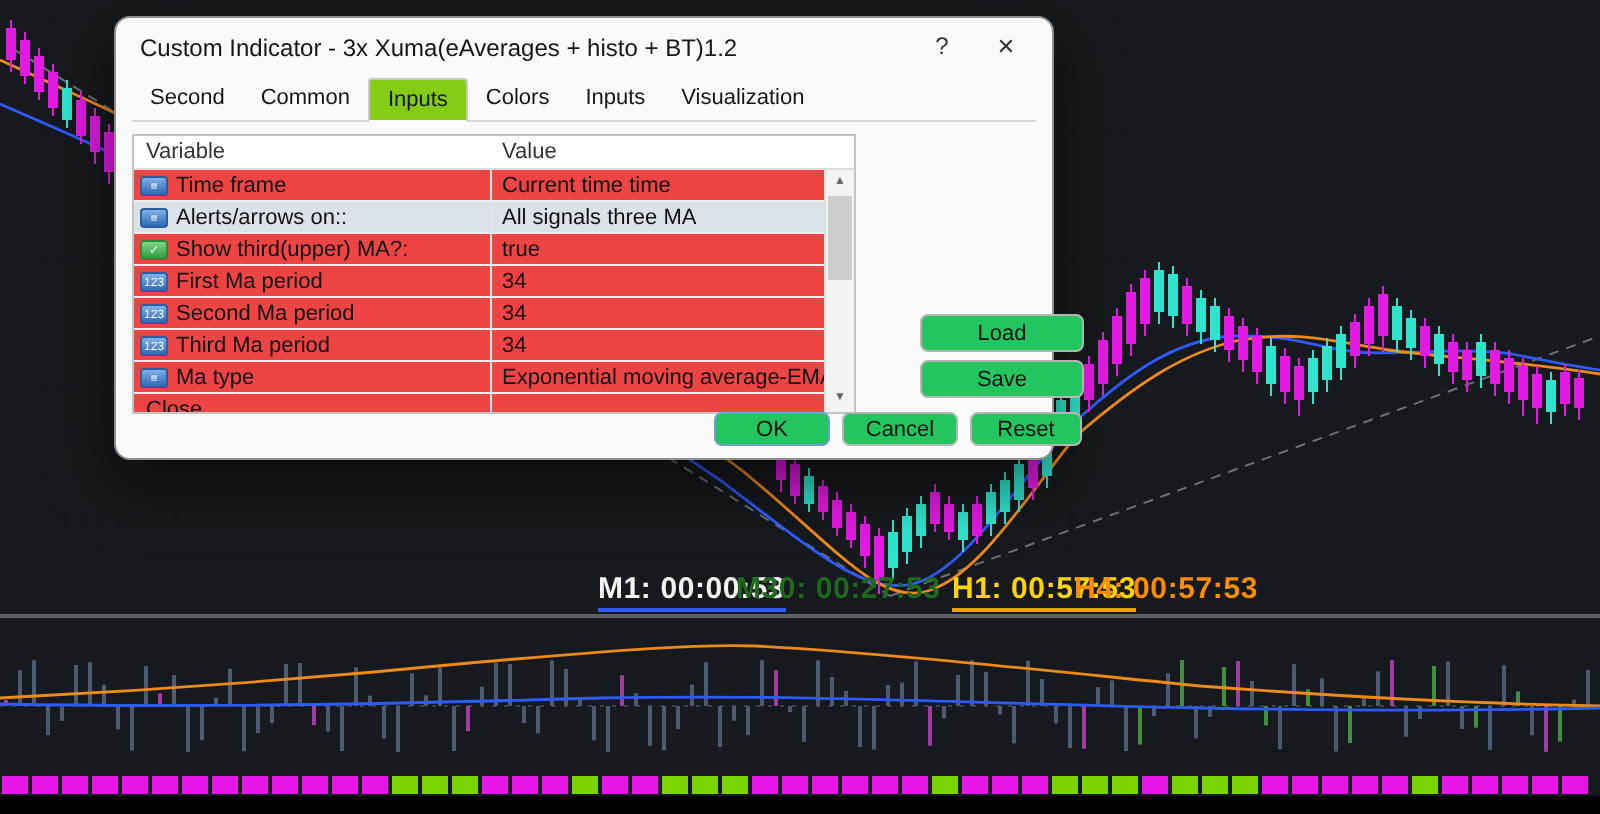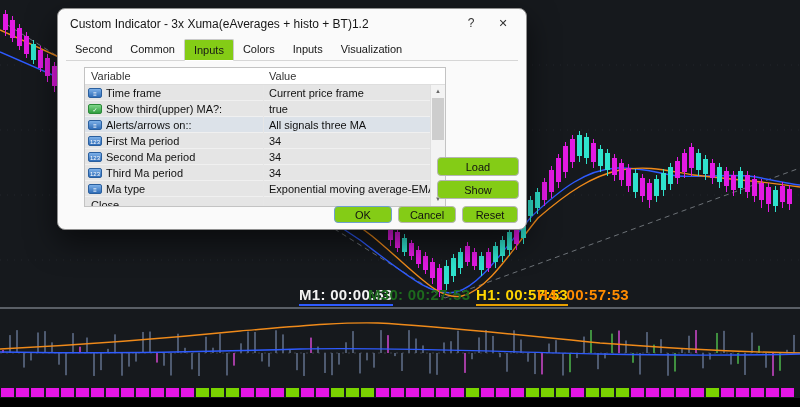--- a/index.html
+++ b/index.html
@@ -23,40 +23,40 @@
   .tb-btn{position:absolute;top:3px;width:30px;height:22px;background:transparent;border:none;
     font-size:12px;color:#333;font-family:inherit;padding:0;}
   .tb-btn.help{right:40px;}
   .tb-btn.close{right:8px;font-size:11px;}
 
   .tabs{position:absolute;left:8px;top:30px;right:8px;height:21px;border-bottom:1px solid #d6d6d6;display:flex;}
   .tab{padding:0 9px;line-height:20px;height:20px;color:#161616;}
   .tab.active{background:#84cc16;border:1px solid #c9c9c9;border-bottom:1px solid #fff;margin-bottom:-1px;border-radius:2px 2px 0 0;}
 
   .ptable{position:absolute;left:8px;top:58px;width:362px;height:140px;background:#fff;
-    border:1px solid #c3c3c3;overflow:hidden;box-sizing:border-box;margin-left:18px;}
+    border:1px solid #c3c3c3;overflow:hidden;box-sizing:border-box;}
   .ptable::before{content:'';position:absolute;left:178px;top:0;bottom:0;width:1px;background:#e6e6e6;}
   .thead{height:16px;border-bottom:1px solid #dedede;position:relative;color:#333;background:#fff;}
   .col-var{position:absolute;left:6px;top:2px;}
   .col-val{position:absolute;left:184px;top:2px;}
-  .row{height:15px;display:flex;border-bottom:1px solid #f0f0f0;background:#e5e5e5;}
+  .row{height:15px;display:flex;border-bottom:1px solid #f0f0f0;background:#ef4444;}
   .row.sel{background:#dce2e9;}
   .cell-var{width:178px;display:flex;align-items:center;gap:4px;padding-left:3px;box-sizing:border-box;overflow:hidden;white-space:nowrap;}
   .cell-val{flex:1;display:flex;align-items:center;padding-left:6px;overflow:hidden;white-space:nowrap;}
   .picon{width:14px;height:10px;border-radius:2px;font-size:6px;line-height:10px;text-align:center;color:#fff;flex:0 0 auto;box-sizing:border-box;}
   .picon.number,.picon.enum{background:linear-gradient(#7db0e8,#2f6db8);border:1px solid #2a5f9e;}
   .picon.bool{background:linear-gradient(#7fd68a,#2f9e3f);border:1px solid #2a8a38;}
 
   .scrollbar{position:absolute;top:17px;right:0;bottom:0;width:14px;background:#f3f3f3;border-left:1px solid #e0e0e0;}
   .sb-up,.sb-down{height:13px;font-size:6px;color:#666;text-align:center;line-height:13px;}
   .sb-down{position:absolute;bottom:0;left:0;right:0;}
   .sb-thumb{position:absolute;top:13px;height:42px;left:1px;right:1px;background:#cdcdcd;}
 
-  .btn{position:absolute;background:#84cc16;border:1px solid #b5b5b5;border-radius:4px;
-    font-size:11px;color:#111;font-family:inherit;padding:0;}
+  .btn{position:absolute;background:#22c55e;border:1px solid #b5b5b5;border-radius:4px;
+    font-size:11px;color:#111;font-family:inherit;padding:0;margin-left:23px;}
   .btn.load{left:379px;top:148px;width:82px;height:19px;}
   .btn.save{left:379px;top:171px;width:82px;height:19px;}
   .btn.ok{left:276px;top:197px;width:58px;height:17px;border-color:#6f9fd0;}
   .btn.cancel{left:340px;top:197px;width:58px;height:17px;}
   .btn.reset{left:404px;top:197px;width:56px;height:17px;}
 </style>
 </head>
 <body>
 
 <div id="screen">
@@ -404,39 +404,39 @@
         <span class="col-var">Variable</span>
         <span class="col-val">Value</span>
       </div>
       <div id="tbody">
           <div class="row">
             <div class="cell-var">
               <span class="picon enum">≡</span>
               <span>Time frame</span>
             </div>
             <div class="cell-val">
-              <span>Current price frame</span>
+              <span>Current time time</span>
+            </div>
+          </div>
+          <div class="row sel">
+            <div class="cell-var">
+              <span class="picon enum">≡</span>
+              <span>Alerts/arrows on::</span>
+            </div>
+            <div class="cell-val">
+              <span>All signals three MA</span>
             </div>
           </div>
           <div class="row">
             <div class="cell-var">
               <span class="picon bool">✓</span>
               <span>Show third(upper) MA?:</span>
             </div>
             <div class="cell-val">
               <span>true</span>
-            </div>
-          </div>
-          <div class="row sel">
-            <div class="cell-var">
-              <span class="picon enum">≡</span>
-              <span>Alerts/arrows on::</span>
-            </div>
-            <div class="cell-val">
-              <span>All signals three MA</span>
             </div>
           </div>
           <div class="row">
             <div class="cell-var">
               <span class="picon number">123</span>
               <span>First Ma period</span>
             </div>
             <div class="cell-val">
               <span>34</span>
             </div>
@@ -475,19 +475,19 @@
           </div>
         </div>
       <div class="scrollbar">
         <div class="sb-up">▲</div>
         <div class="sb-thumb"></div>
         <div class="sb-down">▼</div>
       </div>
     </div>
 
     <button class="btn load">Load</button>
-    <button class="btn save">Show</button>
+    <button class="btn save">Save</button>
     <button class="btn ok">OK</button>
     <button class="btn cancel">Cancel</button>
     <button class="btn reset">Reset</button>
   </div>
 
 </div>
 
 </body></html>

